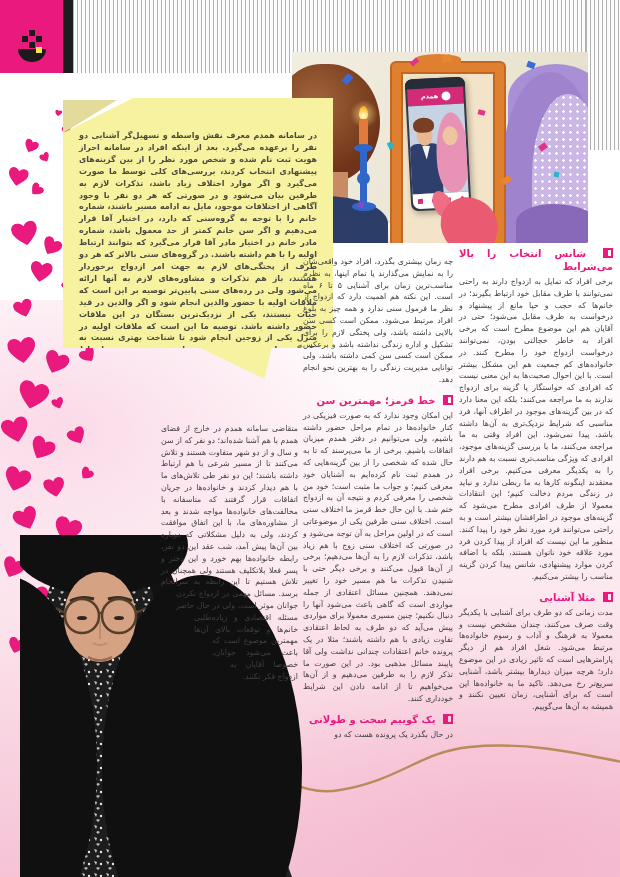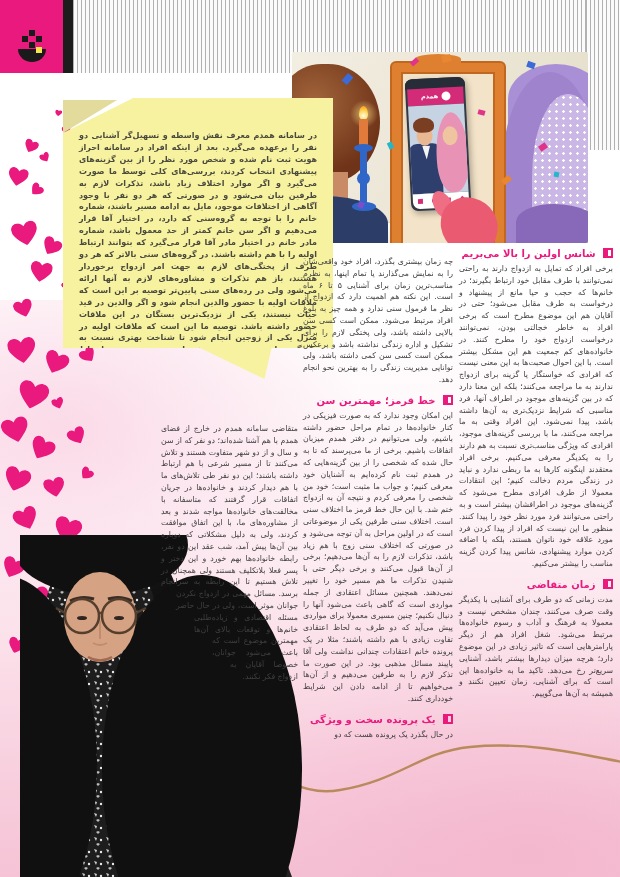--- a/index.html
+++ b/index.html
@@ -403,34 +403,34 @@
 
   <div class="col col2">
     <p>چه زمان بیشتری بگذرد، افراد خود واقعی‌شان را به نمایش می‌گذارند یا تمام اینها، به نظرم مناسب‌ترین زمان برای آشنایی ۵ تا ۶ ماه است. این نکته هم اهمیت دارد که ازدواج از نظر ما فرمول سنی ندارد و همه چیز به بلوغ افراد مرتبط می‌شود. ممکن است کسی سن بالایی داشته باشد، ولی پختگی لازم را برای تشکیل و اداره زندگی نداشته باشد و برعکس ممکن است کسی سن کمی داشته باشد، ولی توانایی مدیریت زندگی را به بهترین نحو انجام دهد.</p>
     <h3 class="h">
       <span class="hicon"></span>
       <span>خط قرمز؛ مهمترین سن</span>
     </h3>
     <p>این امکان وجود ندارد که به صورت فیزیکی در کنار خانواده‌ها در تمام مراحل حضور داشته باشیم، ولی می‌توانیم در دفتر همدم میزبان اتفاقات باشیم. برخی از ما می‌پرسند که تا به حال شده که شخصی را از بین گزینه‌هایی که در همدم ثبت نام کرده‌ایم به آشنایان خود معرفی کنیم؛ و جواب ما مثبت است؛ خود من شخصی را معرفی کردم و نتیجه آن به ازدواج ختم شد. با این حال خط قرمز ما اختلاف سنی است. اختلاف سنی طرفین یکی از موضوعاتی است که در اولین مراحل به آن توجه می‌شود و در صورتی که اختلاف سنی زوج با هم زیاد باشد، تذکرات لازم را به آن‌ها می‌دهیم؛ برخی از آن‌ها قبول می‌کنند و برخی دیگر حتی با شنیدن تذکرات ما هم مسیر خود را تغییر نمی‌دهند. همچنین مسائل اعتقادی از جمله مواردی است که گاهی باعث می‌شود آنها را دنبال نکنیم؛ چنین مسیری معمولا برای مواردی پیش می‌آید که دو طرف به لحاظ اعتقادی تفاوت زیادی با هم داشته باشند؛ مثلا در یک پرونده خانم اعتقادات چندانی نداشت ولی آقا پایبند مسائل مذهبی بود. در این صورت ما تذکر لازم را به طرفین می‌دهیم و از آن‌ها می‌خواهیم تا از ادامه دادن این شرایط خودداری کنند.</p>
     <h3 class="h">
       <span class="hicon"></span>
-      <span>یک پرونده سخت و ویژگی</span>
+      <span>یک گوییم سخت و طولانی</span>
     </h3>
     <p>در حال بگذرد یک پرونده هست که دو</p>
   </div>
 
   <div class="col col3">
     <h3 class="h h-first">
       <span class="hicon"></span>
-      <span>شانس اولین را بالا می‌بریم</span>
+      <span>شانس انتخاب را بالا می‌شرایط</span>
     </h3>
     <p>برخی افراد که تمایل به ازدواج دارند به راحتی نمی‌توانند با طرف مقابل خود ارتباط بگیرند؛ در خانم‌ها که حجب و حیا مانع از پیشنهاد و درخواست به طرف مقابل می‌شود؛ حتی در آقایان هم این موضوع مطرح است که برخی افراد به خاطر خجالتی بودن، نمی‌توانند درخواست ازدواج خود را مطرح کنند. در خانواده‌های کم جمعیت هم این مشکل بیشتر است. با این احوال صحبت‌ها به این معنی نیست که افرادی که خواستگار یا گزینه برای ازدواج ندارند به ما مراجعه می‌کنند؛ بلکه این معنا دارد که در بین گزینه‌های موجود در اطراف آنها، فرد مناسبی که شرایط نزدیک‌تری به آن‌ها داشته باشد، پیدا نمی‌شود. این افراد وقتی به ما مراجعه می‌کنند، ما با بررسی گزینه‌های موجود، افرادی که ویژگی مناسب‌تری نسبت به هم دارند را به یکدیگر معرفی می‌کنیم. برخی افراد معتقدند اینگونه کارها به ما ربطی ندارد و نباید در زندگی مردم دخالت کنیم؛ این انتقادات معمولا از طرف افرادی مطرح می‌شود که گزینه‌های موجود در اطرافشان بیشتر است و به راحتی می‌توانند فرد مورد نظر خود را پیدا کنند. منظور ما این نیست که افراد از پیدا کردن فرد مورد علاقه خود ناتوان هستند، بلکه با اضافه کردن موارد پیشنهادی، شانس پیدا کردن گزینه مناسب را بیشتر می‌کنیم.</p>
     <h3 class="h">
       <span class="hicon"></span>
-      <span>زمان متقاضی</span>
+      <span>مثلا آشنایی</span>
     </h3>
     <p>مدت زمانی که دو طرف برای آشنایی با یکدیگر وقت صرف می‌کنند، چندان مشخص نیست و معمولا به فرهنگ و آداب و رسوم خانواده‌ها مرتبط می‌شود. شغل افراد هم از دیگر پارامترهایی است که تاثیر زیادی در این موضوع دارد؛ هرچه میزان دیدارها بیشتر باشد، آشنایی سریع‌تر رخ می‌دهد. تاکید ما به خانواده‌ها این است که برای آشنایی، زمان تعیین نکنند و همیشه به آن‌ها می‌گوییم.</p>
   </div>
 
   <svg class="photo" width="290" height="342" viewBox="0 0 290 342">
     <defs>
       <pattern id="scp" width="12" height="12" patternUnits="userSpaceOnUse">
         <rect width="12" height="12" fill="#1d1d1d"></rect>
         <path d="M2 2l3 1-1 3z" fill="#cfcfcf"></path>
         <circle cx="9" cy="5" r="1.2" fill="#e8e8e8"></circle>

